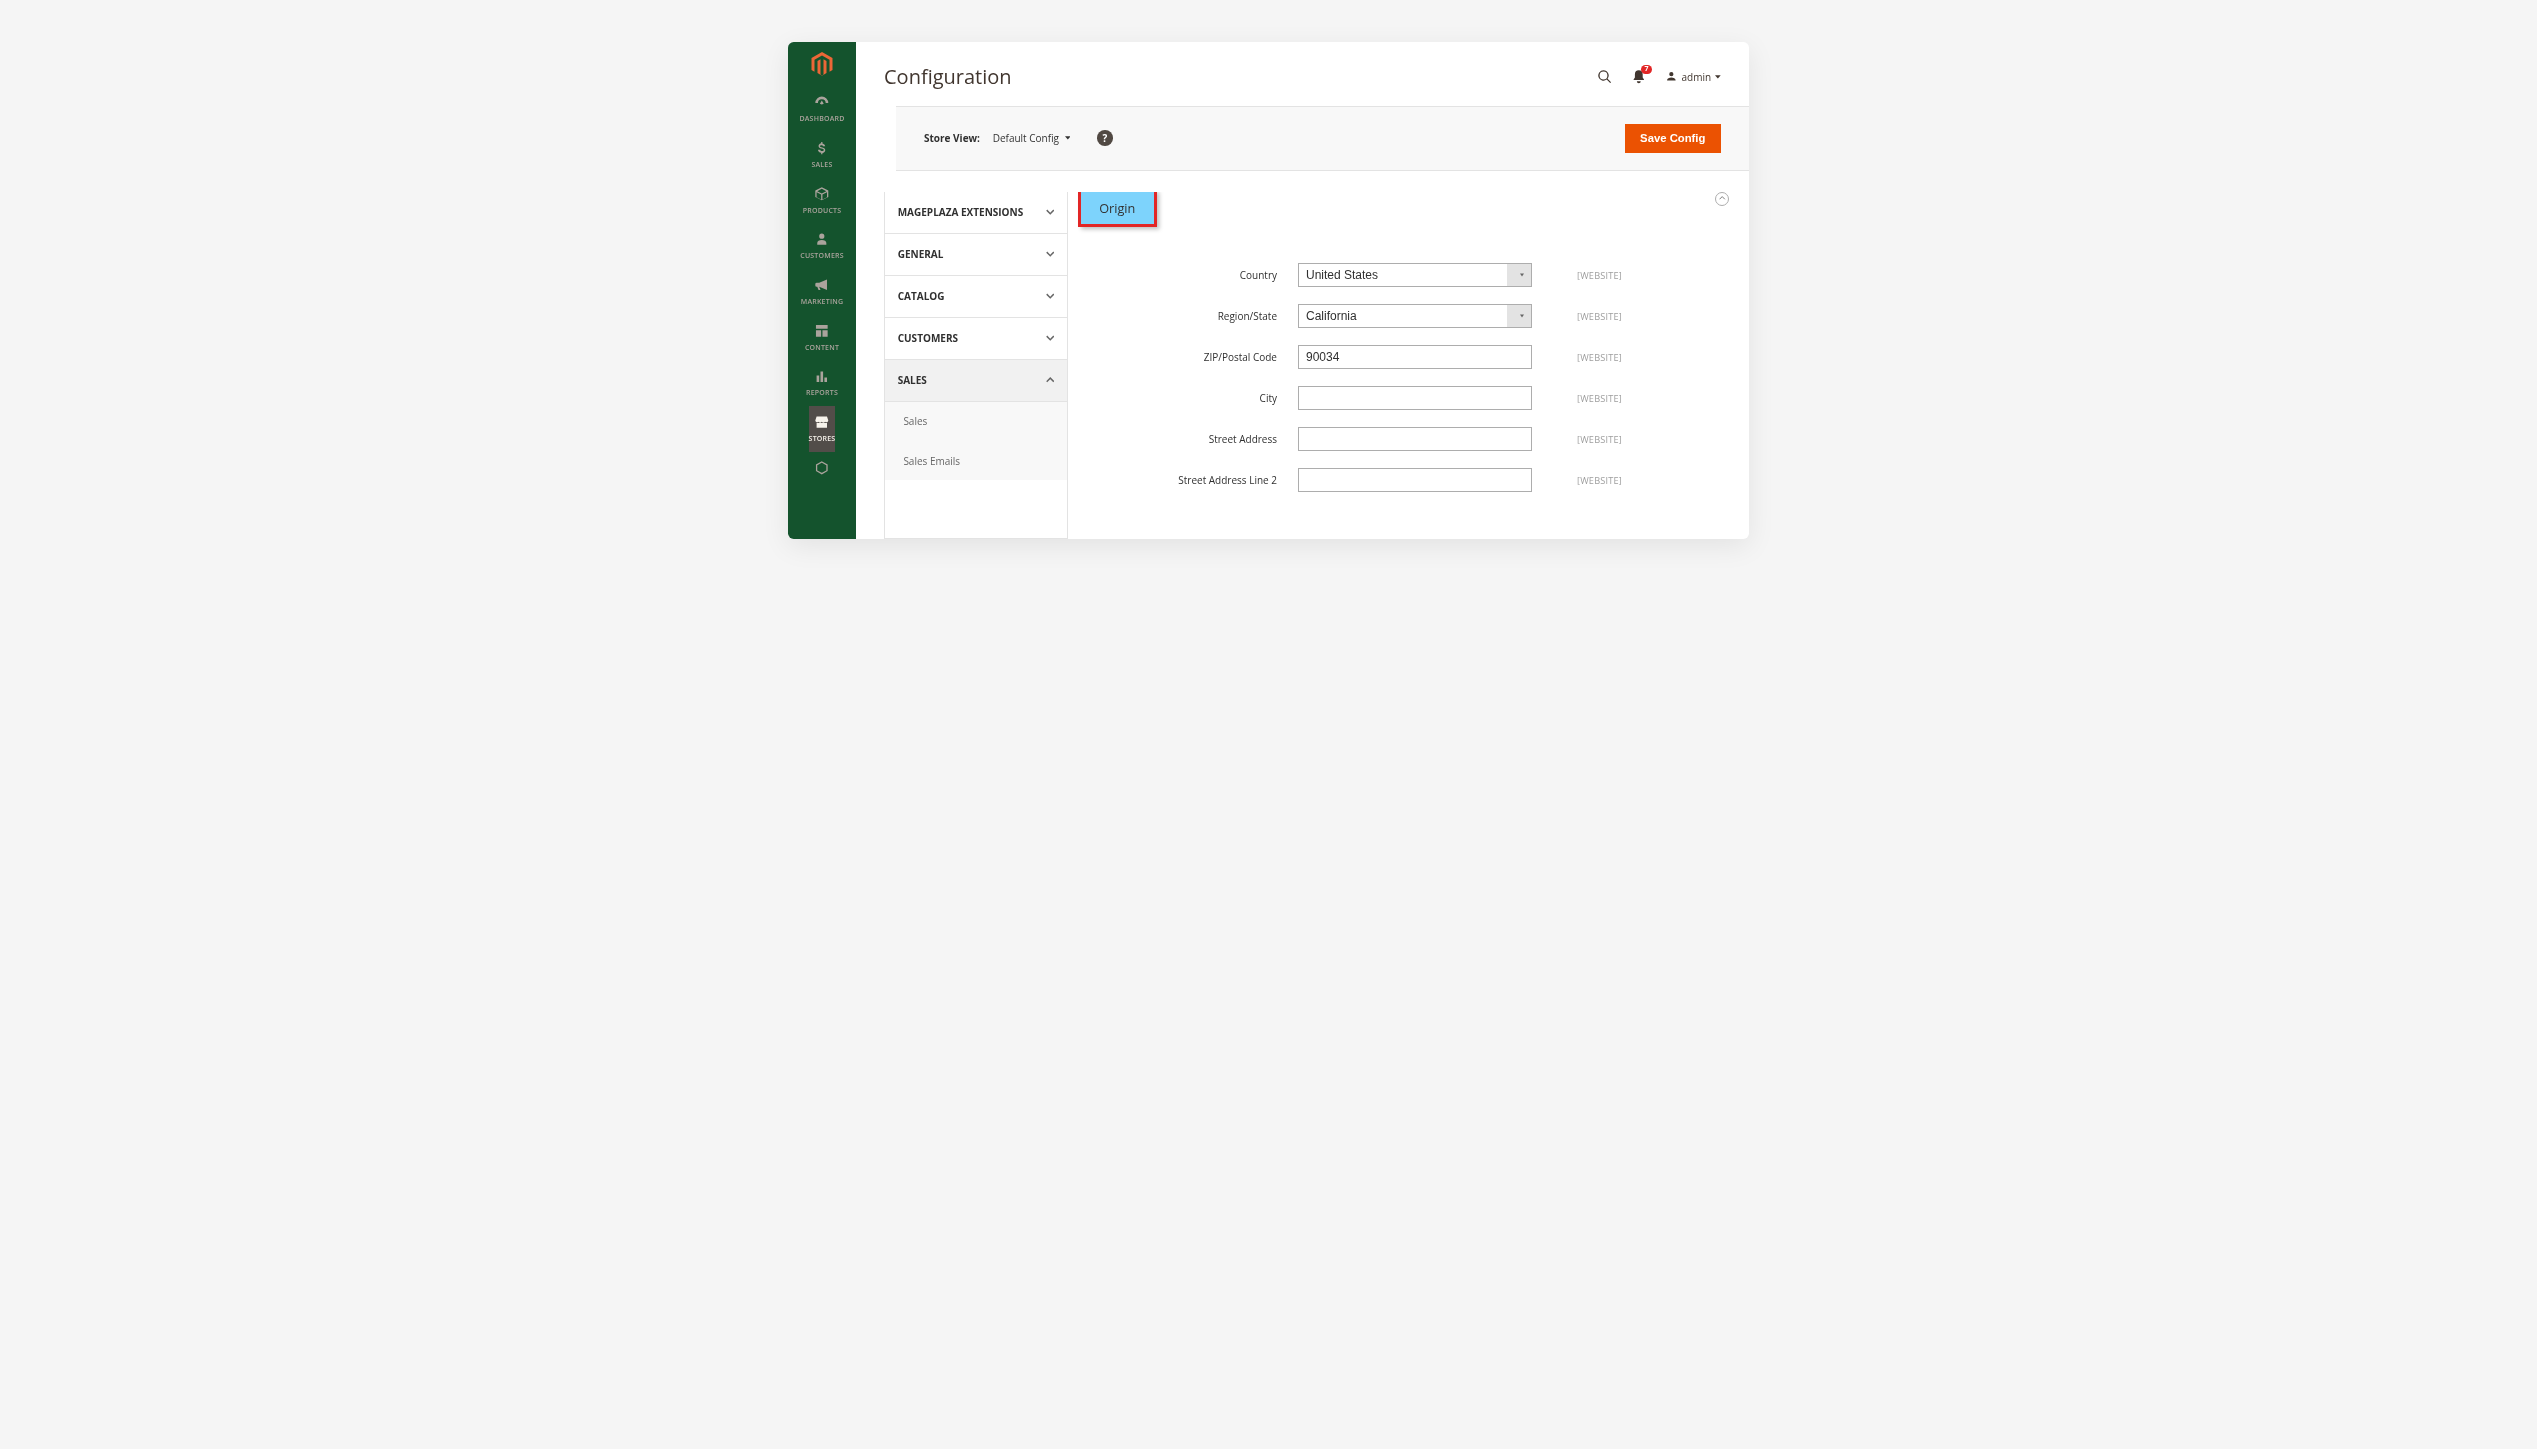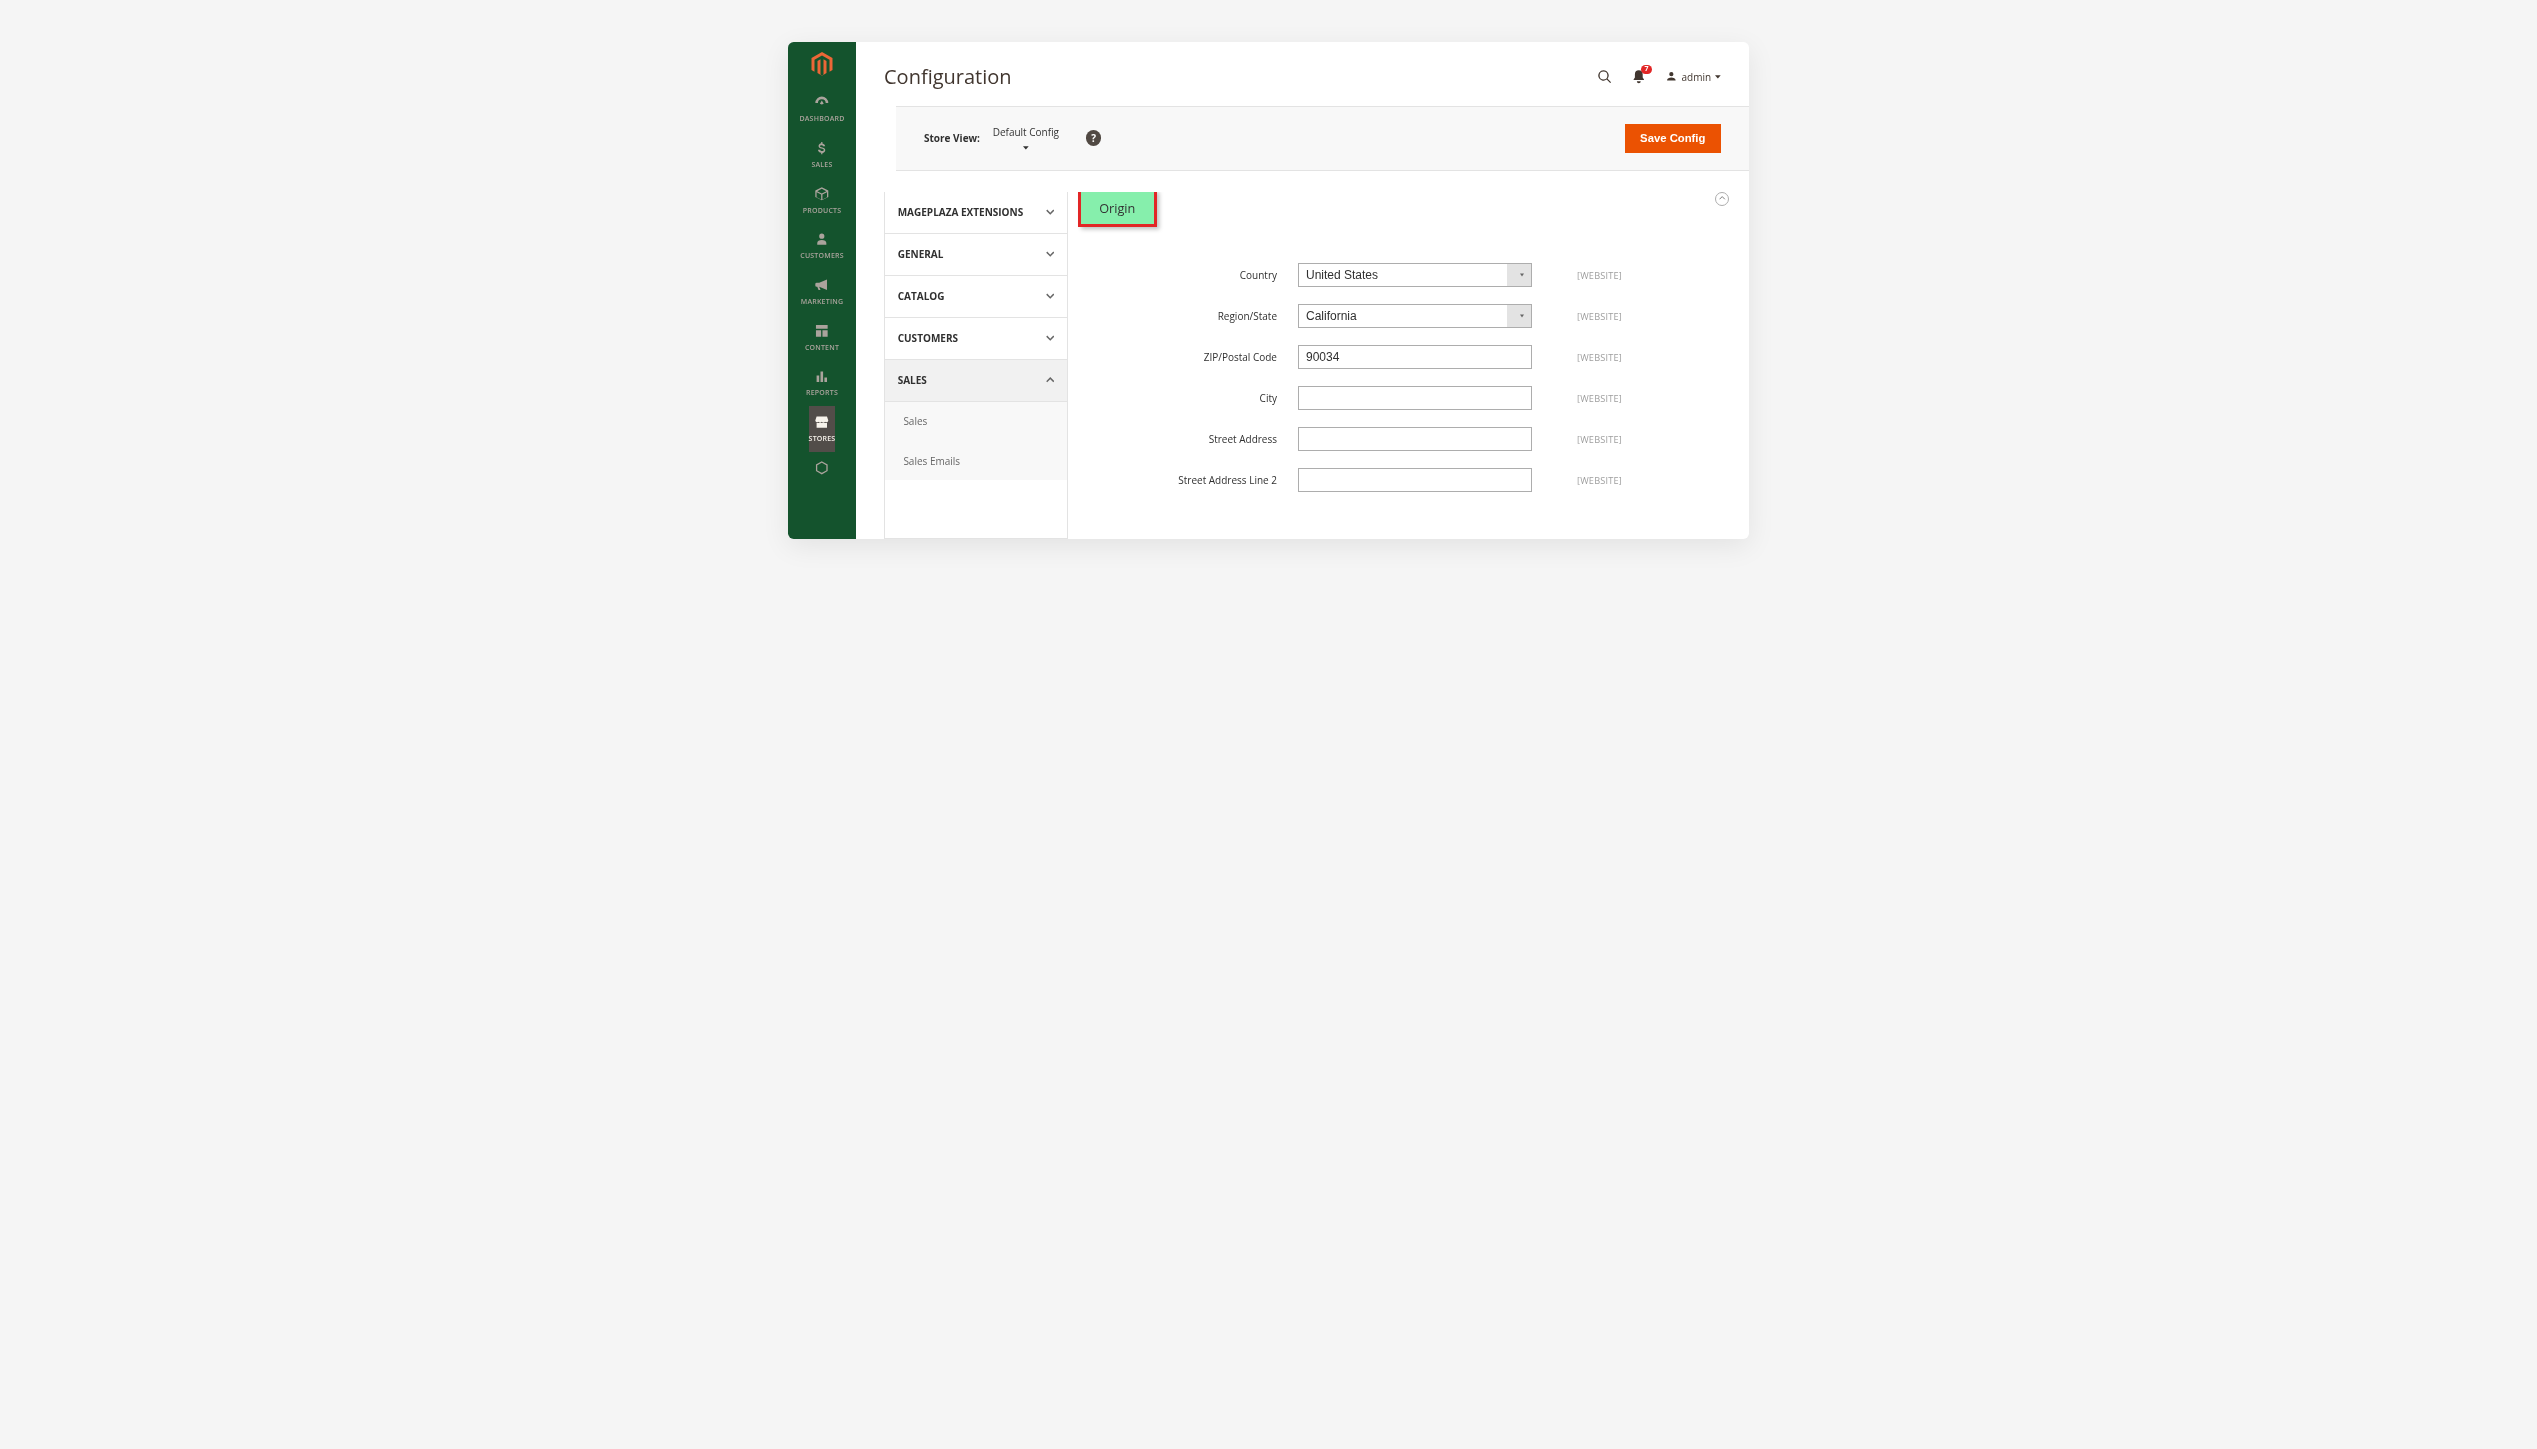--- a/index.html
+++ b/index.html
@@ -85,21 +85,21 @@
     border-top:0.7px solid #e3e3e3;
     border-bottom:0.7px solid #e3e3e3;
     padding: 17px 28px;
     display:flex;
     align-items:center;
     justify-content:space-between;
     margin-left:40px;
   }
   .scope { display:flex; align-items:center; gap:12.7px; font-size:10px; }
   .scope-label { font-weight:700; }
-  .scope-select { display:flex; align-items:center; gap:5.7px; cursor:pointer; color:#333;flex-direction:column;}
+  .scope-select { display:flex; align-items:center; gap:5.7px; cursor:pointer; color:#333;}
   .scope-select svg{ width:5.7px; height:5.7px; fill:#333;}
   .help-dot {
     width:15.6px; height:15.6px; border-radius:50%; background:#514943;
     color:#fff; font-weight:700; display:flex; align-items:center; justify-content:center;
     font-size:10px; cursor:pointer; margin-left:14px;
   }
   .save-btn {
     background:#eb5202; color:#fff; border:none; padding:8.5px 15.6px;
     font-size:11.3px; font-weight:600; cursor:pointer;
   }
@@ -144,21 +144,21 @@
     display:flex; align-items:center; justify-content:flex-end; gap:10px;
     padding: 0 7px 7px;
     position:relative;
   }
   .section-title-box {
     position:absolute;
     left:2.8px; top:-2.8px;
     border:3.5px solid #e22626;
     padding:7px 18.4px;
     box-shadow: 2.8px 2.8px 4.2px rgba(0,0,0,0.25);
-    background:#86efac;
+    background:#7dd3fc;
   }
   .section-title {
     font-size:12.7px; color:#333; font-weight:400;
   }
   .collapse-toggle {
     width:14px; height:14px; border:0.7px solid #adadad; border-radius:50%;
     display:flex; align-items:center; justify-content:center; cursor:pointer;
   }
   .collapse-toggle svg { width:6.4px; height:6.4px; fill:#666; }
 

